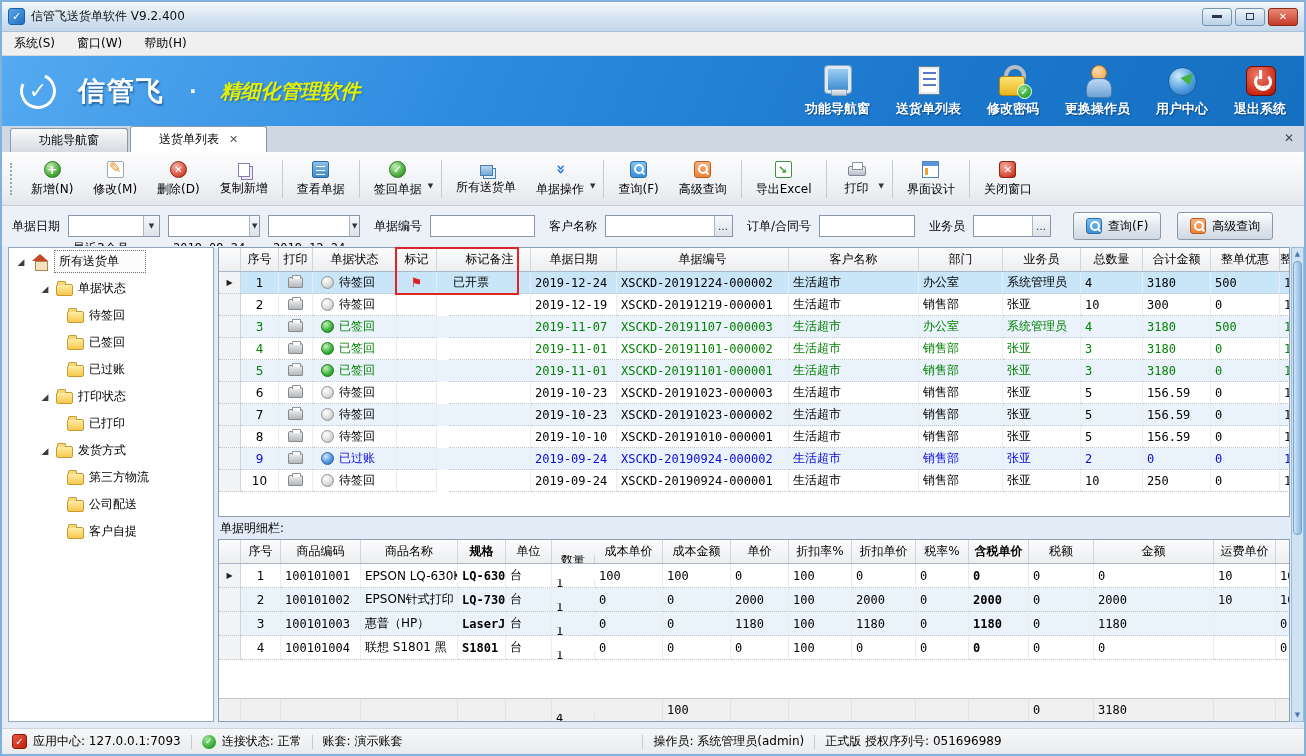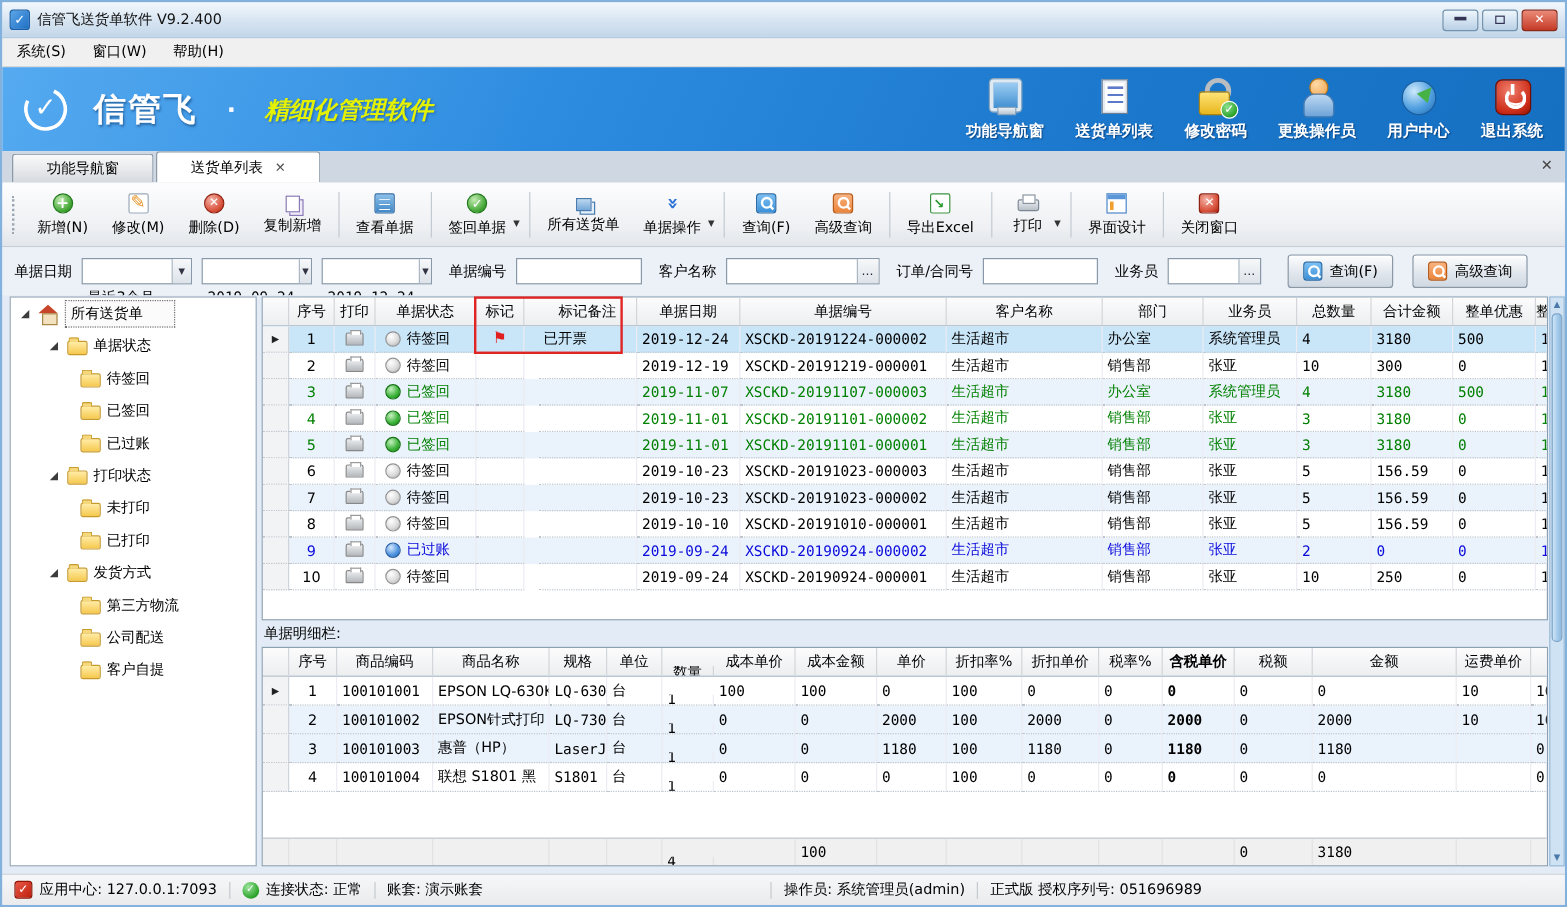--- a/index.html
+++ b/index.html
@@ -148,21 +148,21 @@
   .mg .c8 { width:130px; } .mg .c9 { width:84px; } .mg .c10 { width:78px; } .mg .c11 { width:62px; }
   .mg .c12 { width:68px; } .mg .c13 { width:69px; } .mg .c14 { flex:1; min-width:24px; border-right:none; }
   .maingrid-wrap { height:270px; position:relative; flex:none; }
   .maingrid-wrap .grid { height:100%; }
   .redbox { position:absolute; left:177px; top:0px; width:124px; height:48px; border:2px solid #e02525; pointer-events:none; z-index:5; }
 
   .detail-label { height:22px; display:flex; align-items:center; padding-left:2px; flex:none; }
 
   .dgrid { flex:1; display:flex; flex-direction:column; min-height:0; }
   .dg .d0 { width:22px; } .dg .d1 { width:40px; } .dg .d2 { width:80px; } .dg .d3 { width:97px; }
-  .dg .d4 { width:48px; } .dg .d5 { width:46px; } .dg .d6 { width:43px;margin-top:15px; } .dg .d7 { width:68px; }
+  .dg .d4 { width:48px;font-weight:bold; } .dg .d5 { width:46px; } .dg .d6 { width:43px;margin-top:15px; } .dg .d7 { width:68px; }
   .dg .d8 { width:68px; } .dg .d9 { width:58px; } .dg .d10 { width:63px; } .dg .d11 { width:64px; }
   .dg .d12 { width:53px; } .dg .d13 { width:60px;font-weight:bold; } .dg .d14 { width:65px; } .dg .d15 { width:120px; }
   .dg .d16 { width:62px; } .dg .d17 { flex:1; min-width:14px; border-right:none; }
   .dg .tr { height:24px; }
   .dfill { flex:1; }
   .dsum { height:23px; display:flex; background:#f0f0f0; border-top:1px solid #c2c8ce; flex:none; }
   .dsum .td { border-bottom:none; border-right:1px solid #e2e2e2; background:transparent; }
 
   .scrollcol { width:13px; flex:none; margin-left:1px; background:#cfe2f3; border:1px solid #9cbcd8; display:flex; flex-direction:column; align-items:center; }
   .scrollcol .sarr { font-size:7px; color:#4a78a8; line-height:12px; }
@@ -385,24 +385,20 @@
         </div>
       <div class="titem lv2">
           <span class="folder"></span>
           <span>已过账</span>
         </div>
       <div class="titem lv1">
         <span class="arr">◢</span>
         <span class="folder"></span>
         <span>打印状态</span>
       </div>
-      <div class="titem lv2">
-          <span class="folder"></span>
-          <span>未打印</span>
-        </div>
       <div class="titem lv2">
           <span class="folder"></span>
           <span>已打印</span>
         </div>
       <div class="titem lv1">
         <span class="arr">◢</span>
         <span class="folder"></span>
         <span>发货方式</span>
       </div>
       <div class="titem lv2">

